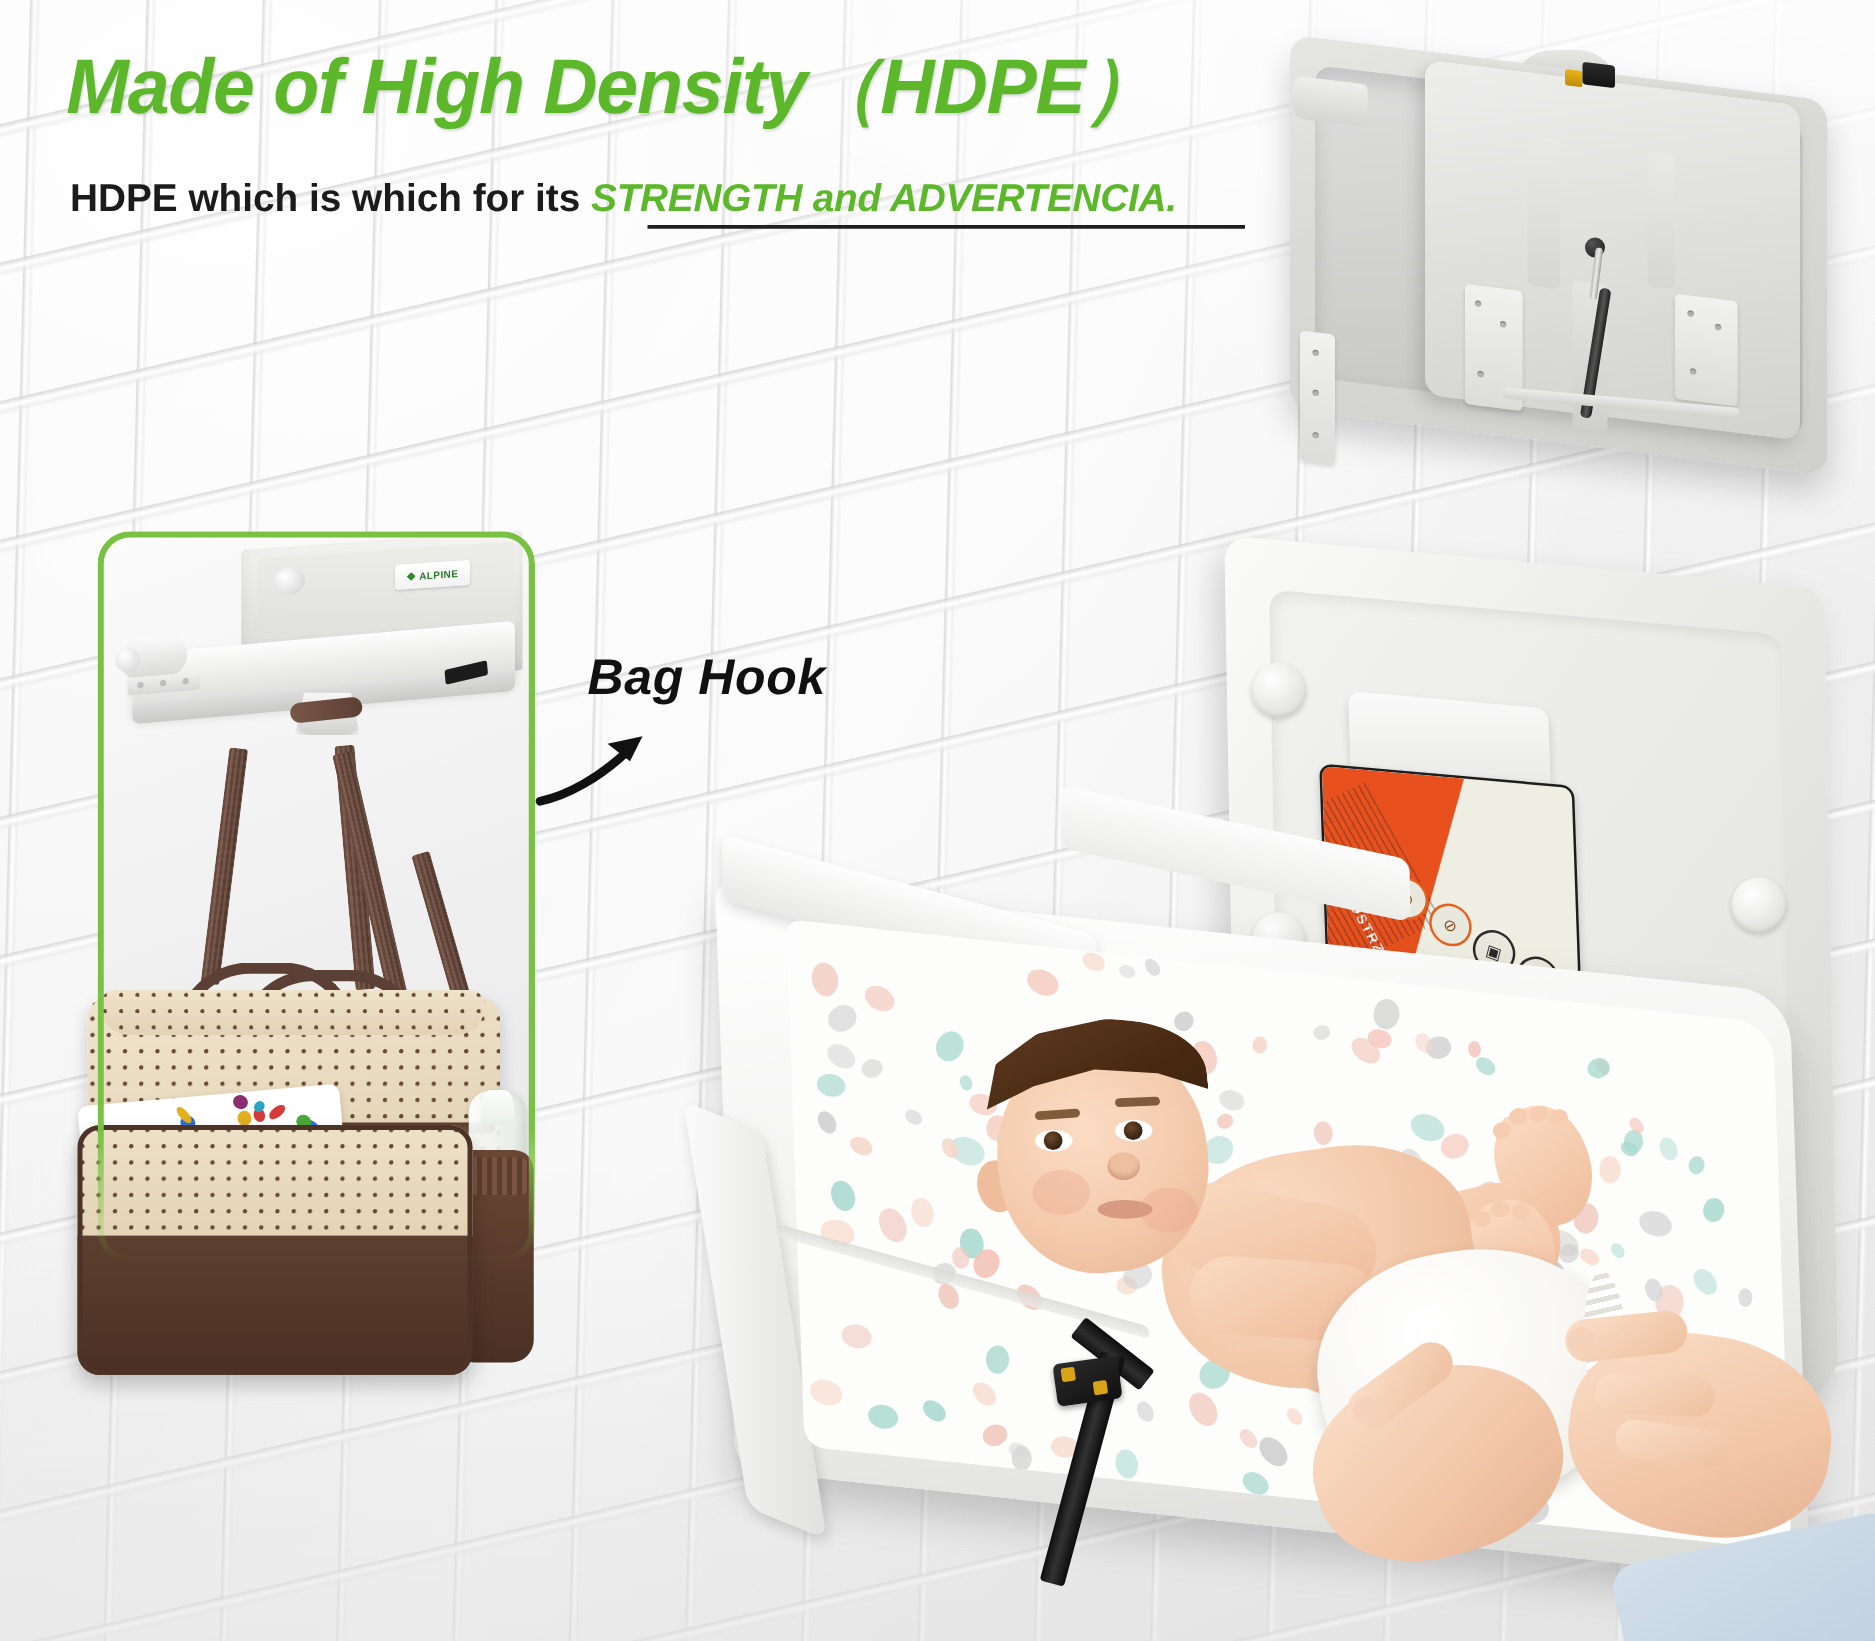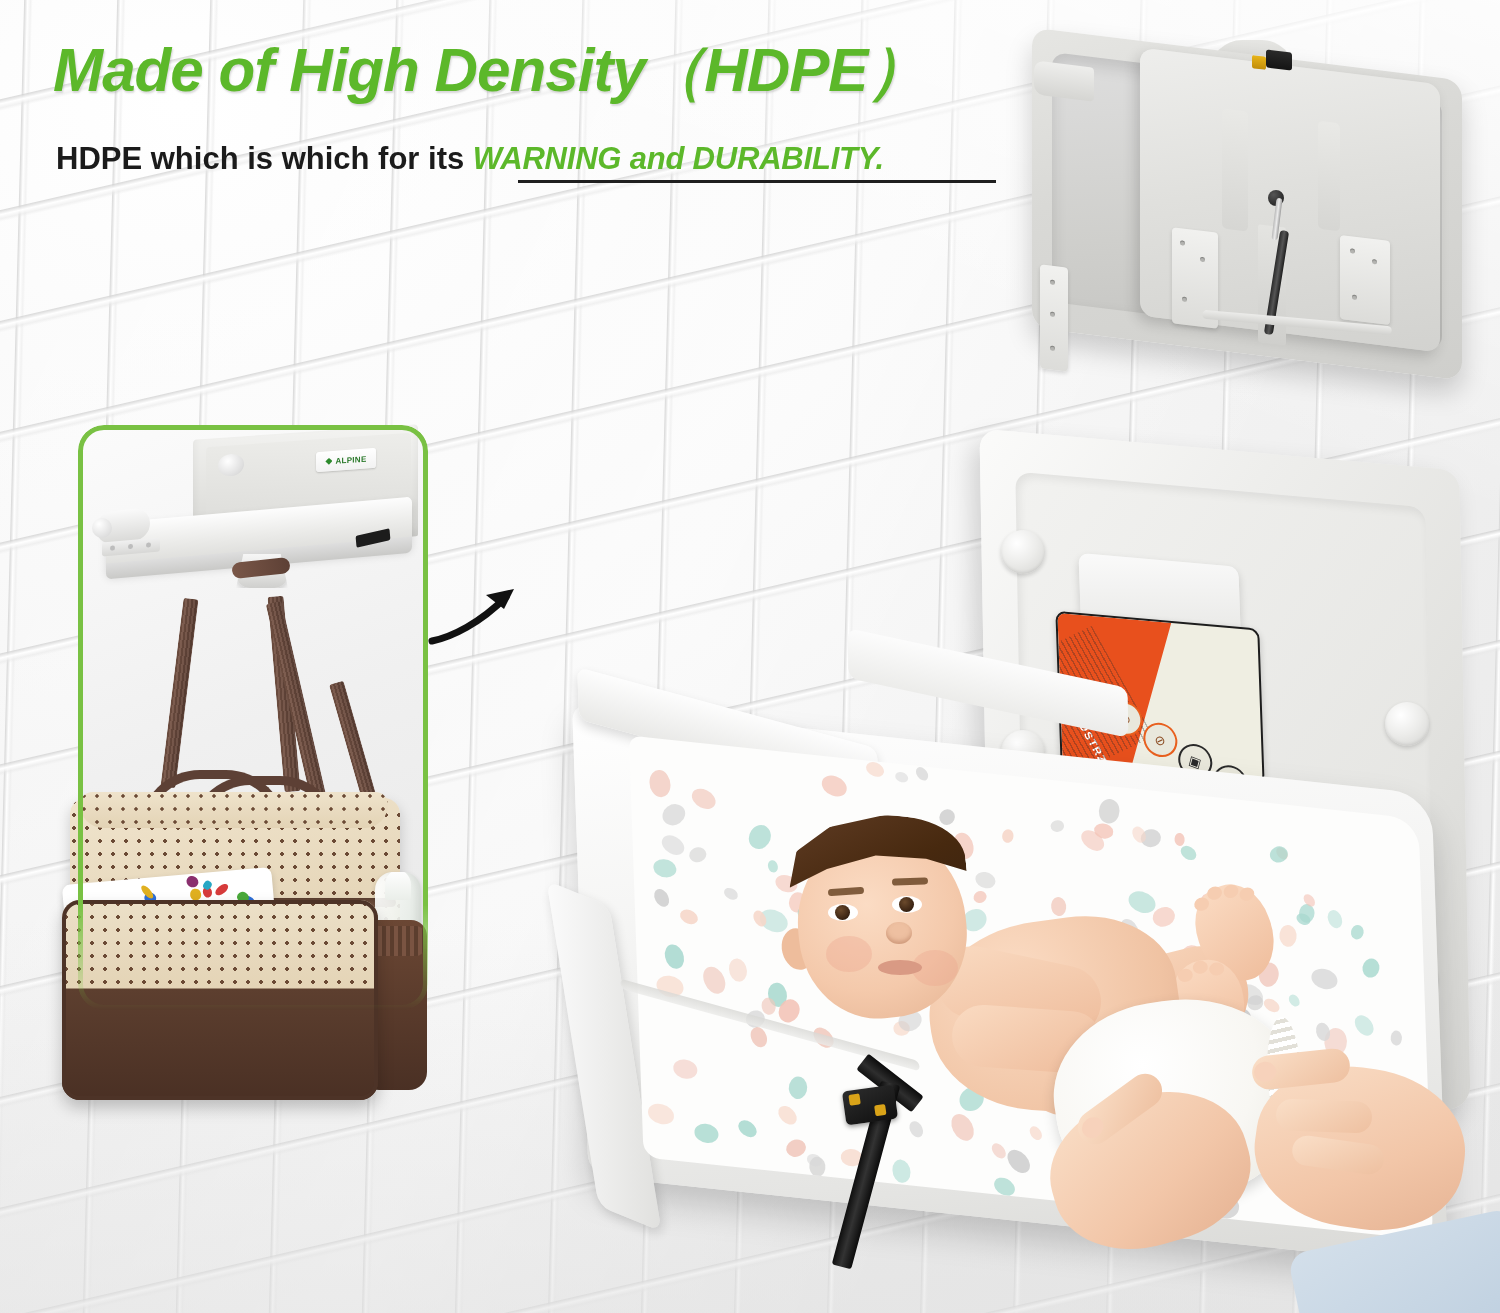--- a/index.html
+++ b/index.html
@@ -517,21 +517,21 @@
 
   <div class="wall">
     <div class="grout-v"></div>
     <div class="grout-h"></div>
     <div class="wall-shade"></div>
   </div>
 
   <div class="headline">Made of High Density（HDPE）</div>
 
   <div class="subline">
-    <span>HDPE which is which for its </span><span class="hi">WARNING and DURABILITY.</span>
+    <span>HDPE which is which for its </span><span class="hi">STRENGTH and ADVERTENCIA.</span>
   </div>
   <div class="sub-underline"></div>
 
   <div class="folded">
     <div class="fd-dome"></div>
     <div class="fd-outer"></div>
     <div class="fd-outer-inner"></div>
     <div class="fd-tab"></div>
     <div class="fd-panel"></div>
 
@@ -883,18 +883,19 @@
         <i style="width: 7.38224px; height: 16.0332px; left: 38.6812%; top: 10.3332%; background: rgb(224, 176, 32); transform: rotate(-36.934deg);"></i>
       </div>
     <div class="bag-pocket">
         <span class="dots"></span>
       </div>
     <div class="bag-pocket-edge"></div>
   </div>
 
   <div class="inset"></div>
 
+  <div class="callout-label">Bag Hook</div>
   <svg class="callout-arrow" viewBox="0 0 110 70">
     <path d="M4,66 C24,62 52,48 78,22" stroke="#111" stroke-width="7" fill="none" stroke-linecap="round"></path>
     <path d="M86,14 L58,20 L76,34 Z" fill="#111"></path>
   </svg>
 
 </div>
 
 </body></html>

